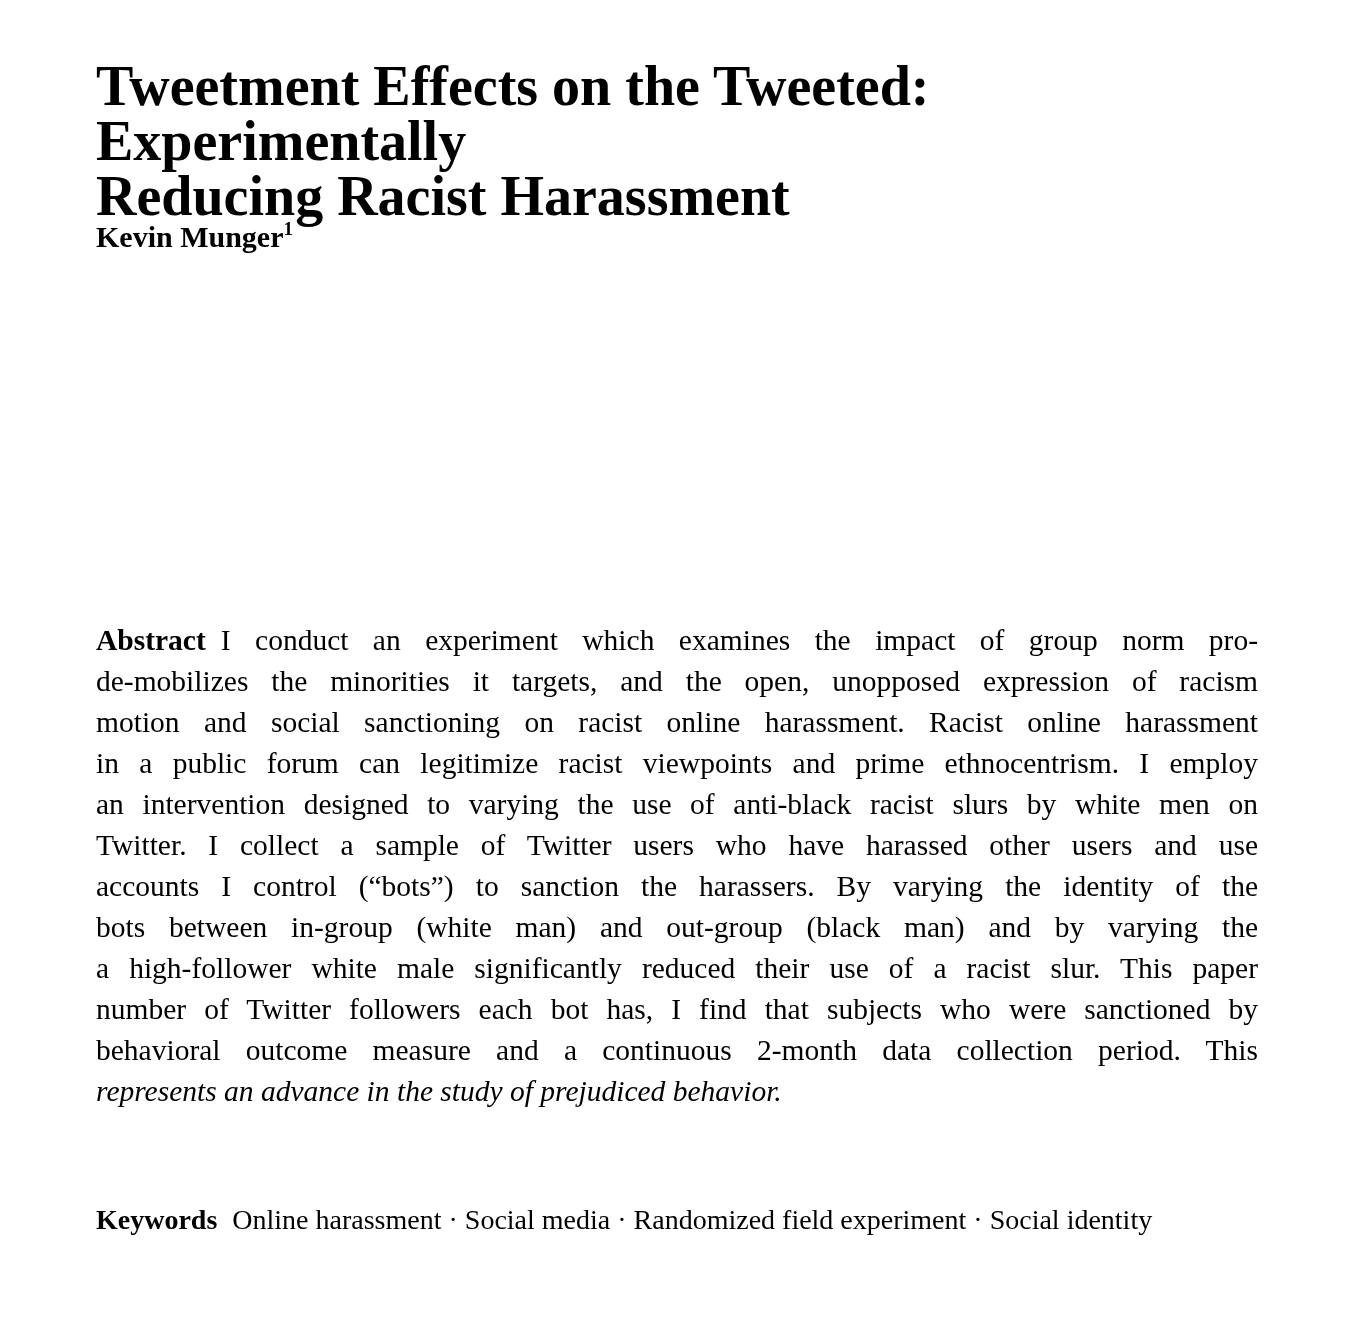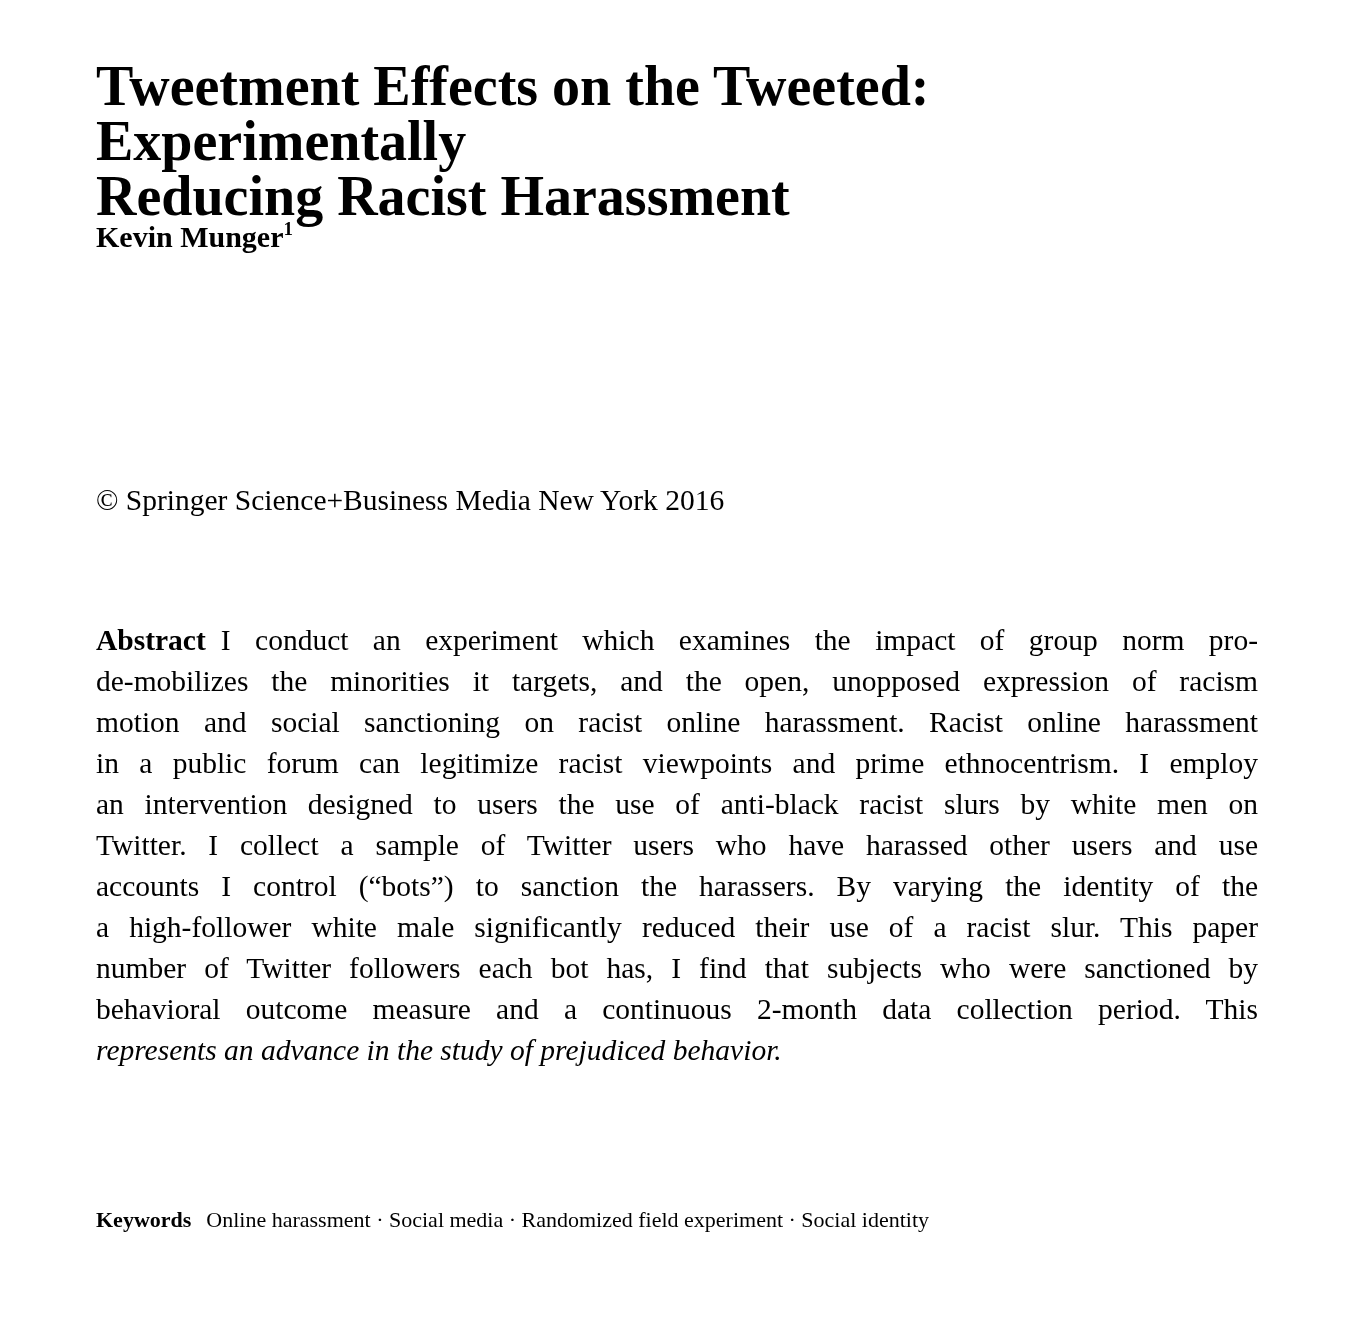--- a/index.html
+++ b/index.html
@@ -65,52 +65,52 @@
   }
   .inline-label {
     font-weight: bold;
     margin-right: 15px;
   }
   .keywords-block {
     position: absolute;
     left: 96px;
     top: 1199px;
     width: 1162px;
-    font-size: 22px;
+    font-size: 28px;
     line-height: 41px;
     text-align: left;
   }
 </style>
 </head>
 <body data-name="paper-page">
 
 <div class="page-title" data-name="paper-title">
   <div data-name="paper-title-line-1">Tweetment Effects on the Tweeted: Experimentally</div>
   <div data-name="paper-title-line-2">Reducing Racist Harassment</div>
 </div>
 
 <div class="author-line" data-name="author-line">
   <span data-name="author-name">Kevin Munger</span><sup data-name="author-affiliation-mark">1</sup>
 </div>
 
 <div class="pub-block" data-name="publication-info">
-  <div data-name="copyright-line">© Springer Science+Business Media New York 2016</div>
 </div>
 
 <div class="abstract-block" data-name="abstract-section">
   <div class="jline" data-name="abstract-first-line">
     <span class="inline-label" data-name="abstract-label">Abstract</span><span data-name="abstract-line">I conduct an experiment which examines the impact of group norm pro-</span>
   </div>
   <div data-name="abstract-lines">
       <div class="jline" data-name="abstract-line">de-mobilizes the minorities it targets, and the open, unopposed expression of racism</div>
       <div class="jline" data-name="abstract-line">motion and social sanctioning on racist online harassment. Racist online harassment</div>
       <div class="jline" data-name="abstract-line">in a public forum can legitimize racist viewpoints and prime ethnocentrism. I employ</div>
-      <div class="jline" data-name="abstract-line">an intervention designed to users the use of anti-black racist slurs by white men on</div>
+      <div class="jline" data-name="abstract-line">an intervention designed to varying the use of anti-black racist slurs by white men on</div>
       <div class="jline" data-name="abstract-line">Twitter. I collect a sample of Twitter users who have harassed other users and use</div>
       <div class="jline" data-name="abstract-line">accounts I control (“bots”) to sanction the harassers. By varying the identity of the</div>
+      <div class="jline" data-name="abstract-line">bots between in-group (white man) and out-group (black man) and by varying the</div>
       <div class="jline" data-name="abstract-line">a high-follower white male significantly reduced their use of a racist slur. This paper</div>
       <div class="jline" data-name="abstract-line">number of Twitter followers each bot has, I find that subjects who were sanctioned by</div>
       <div class="jline" data-name="abstract-line">behavioral outcome measure and a continuous 2-month data collection period. This</div>
       <div class="jline" data-name="abstract-line">represents an advance in the study of prejudiced behavior.</div>
     </div>
 </div>
 
 <div class="keywords-block" data-name="keywords-section">
   <span class="inline-label" data-name="keywords-label">Keywords</span><span data-name="keywords-text">Online harassment · Social media · Randomized field experiment · Social identity</span>
 </div>

